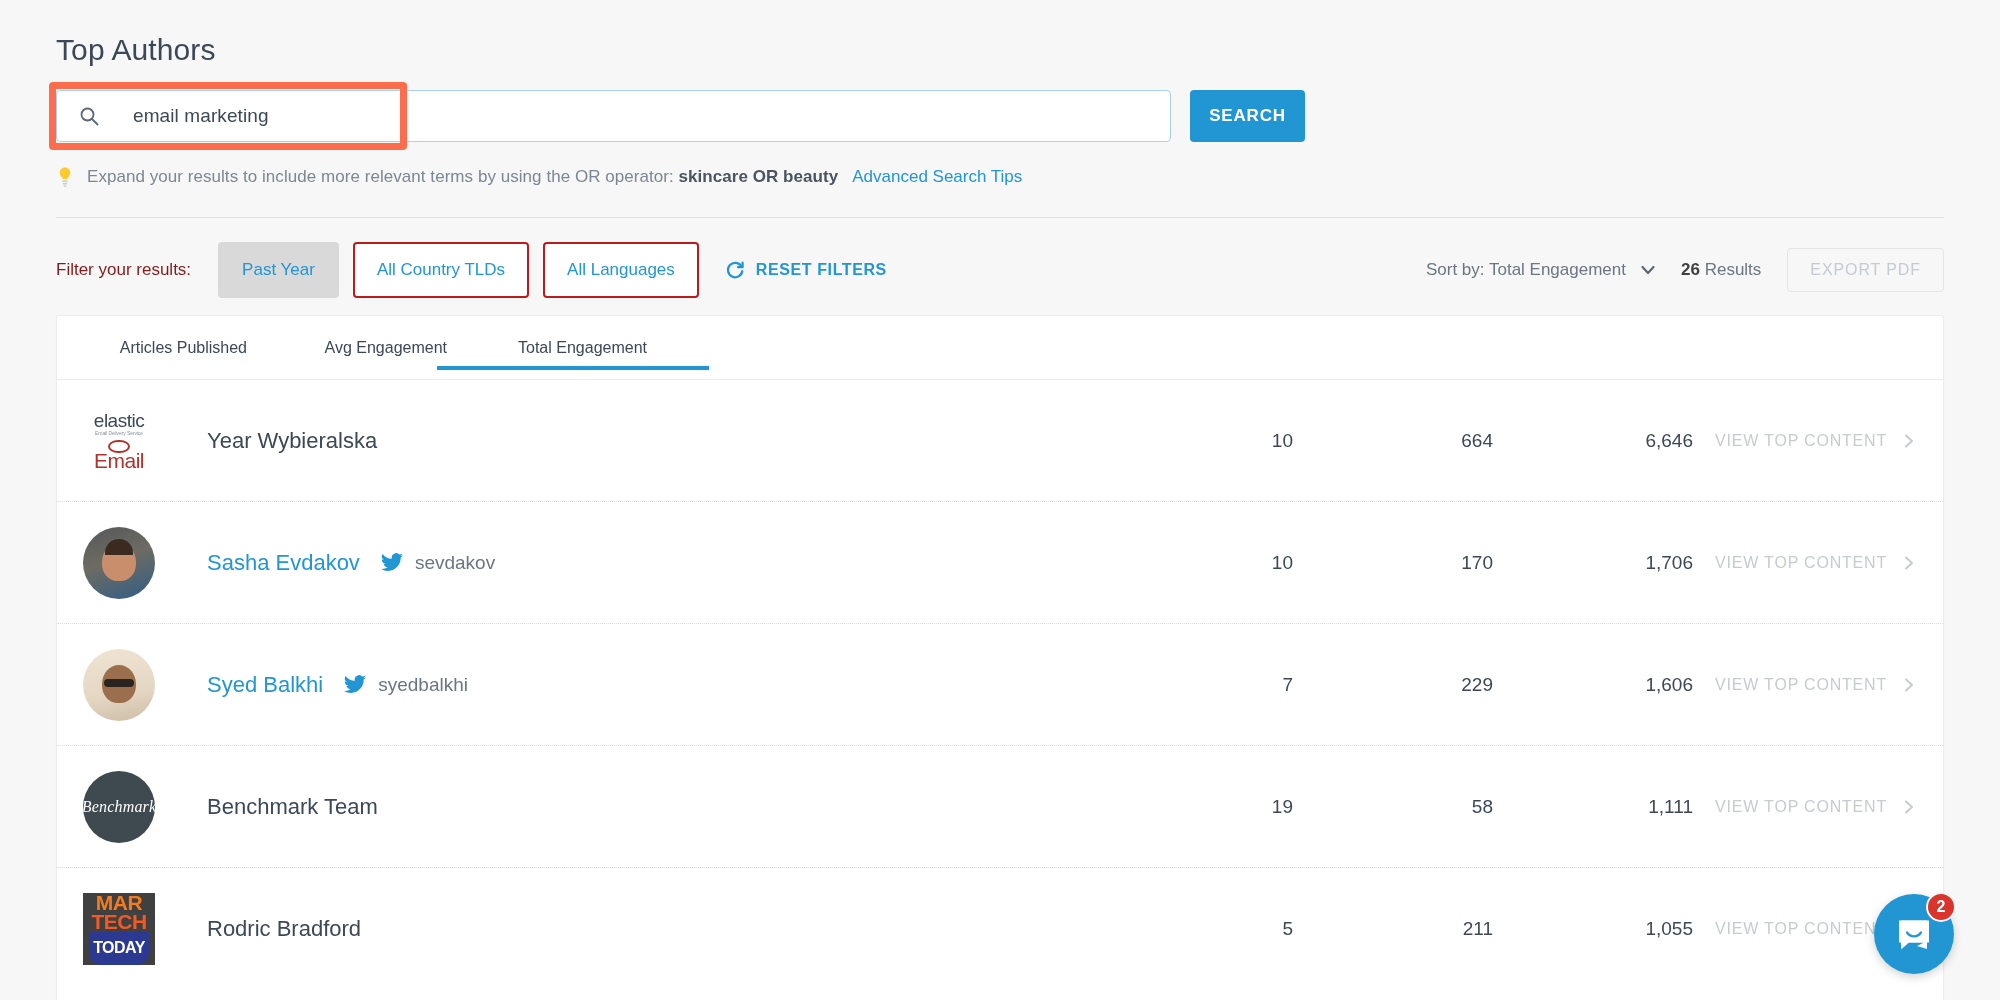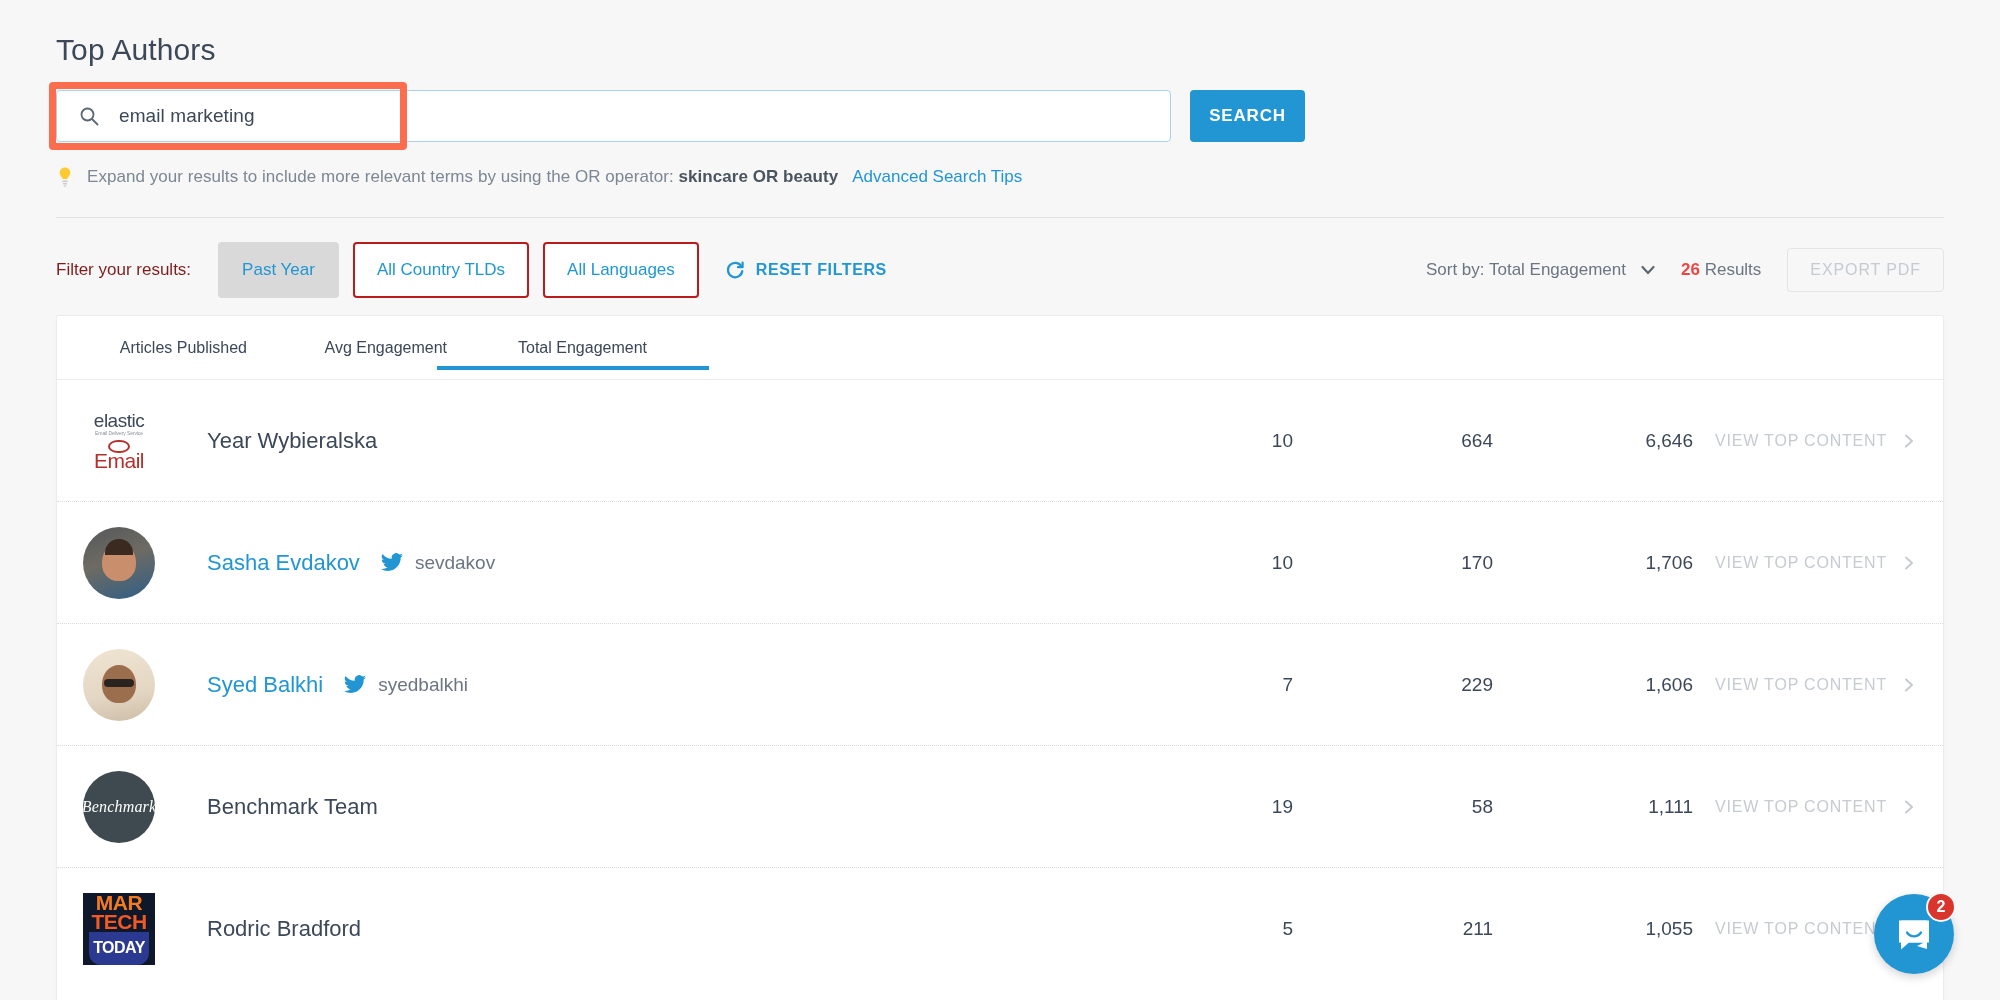--- a/index.html
+++ b/index.html
@@ -17,21 +17,21 @@
     font-size: 30px; font-weight: 400; color: #3c4858;
     padding-top: 33px; letter-spacing: .1px;
   }
 
   
   .search-row { display: flex; align-items: center; margin-top: 23px; height: 52px; }
   .search-wrap { position: relative; width: 1115px; height: 52px; }
   .search-field {
     width: 100%; height: 52px; background: #fff;
     border: 1px solid #a8d3ef; border-radius: 4px;
-    display: flex; align-items: center; padding-left: 22px;
+    display: flex; align-items: center; padding-left: 22px; gap: 14px;
   }
   .search-icon { width: 20px; height: 20px; flex: 0 0 20px; color: #5b6772; margin-right: 20px; }
   .search-icon svg { display: block; }
   .search-value { font-size: 19px; color: #3c4858; letter-spacing: .1px; }
   
   .search-highlight {
     position: absolute; left: -7px; top: -8px;
     width: 358px; height: 68px;
     border: 7px solid #fb6d4c; border-radius: 4px;
     pointer-events: none;
@@ -69,21 +69,21 @@
   .reset-filters {
     display: flex; align-items: center; color: #2196d3;
     font-size: 16px; font-weight: 700; letter-spacing: .6px;
     margin-left: 12px; cursor: pointer;
   }
   .reset-icon { width: 20px; height: 20px; margin-right: 11px; }
   .filter-right { margin-left: auto; display: flex; align-items: center; }
   .sortby { font-size: 17px; color: #6b7682; display: flex; align-items: center; cursor: pointer; }
   .chev-down { width: 18px; height: 18px; margin-left: 13px; }
   .results { font-size: 17px; color: #6b7682; margin-left: 24px; }
-  .results b { color: #ef4444; font-weight: 700; }
+  .results b { color: #404040; font-weight: 700; }
   .export-btn {
     margin-left: 26px; height: 44px; padding: 0 22px;
     border: 1px solid #e4e4e4; border-radius: 4px; background: transparent;
     color: #c6cbd1; font-size: 16px; font-weight: 400; letter-spacing: .9px;
     display: flex; align-items: center; justify-content: center;
     font-family: "Liberation Sans", sans-serif; cursor: pointer;
   }
 
   
   .table-card {
@@ -165,21 +165,21 @@
     content:""; position:absolute; width:30px; height:8px; border-radius:4px;
     background:#2a2420; top:30px; left:21px;
   }
 
   .ava-benchmark {
     background: #3e4a4f; color: #fff;
     font-family: "Liberation Serif", serif; font-style: italic;
     font-size: 16px; letter-spacing: .2px;
   }
   .ava-martech {
-    border-radius: 0; background: #0f172a; flex-direction: column;
+    border-radius: 0; background: #404040; flex-direction: column;
     line-height: .92; font-weight: 700; font-size: 21px; letter-spacing: -.5px;
   }
   .ava-martech .mt1 { color: #f47b20; }
   .ava-martech .mt2 { color: #f15a24; }
   .ava-martech .mt3 {
     background: #2b3990; color: #fff; font-size: 16px;
     padding: 9px 4px; border-radius: 0 0 12px 12px; margin-top: 1px;
   }
 
   

